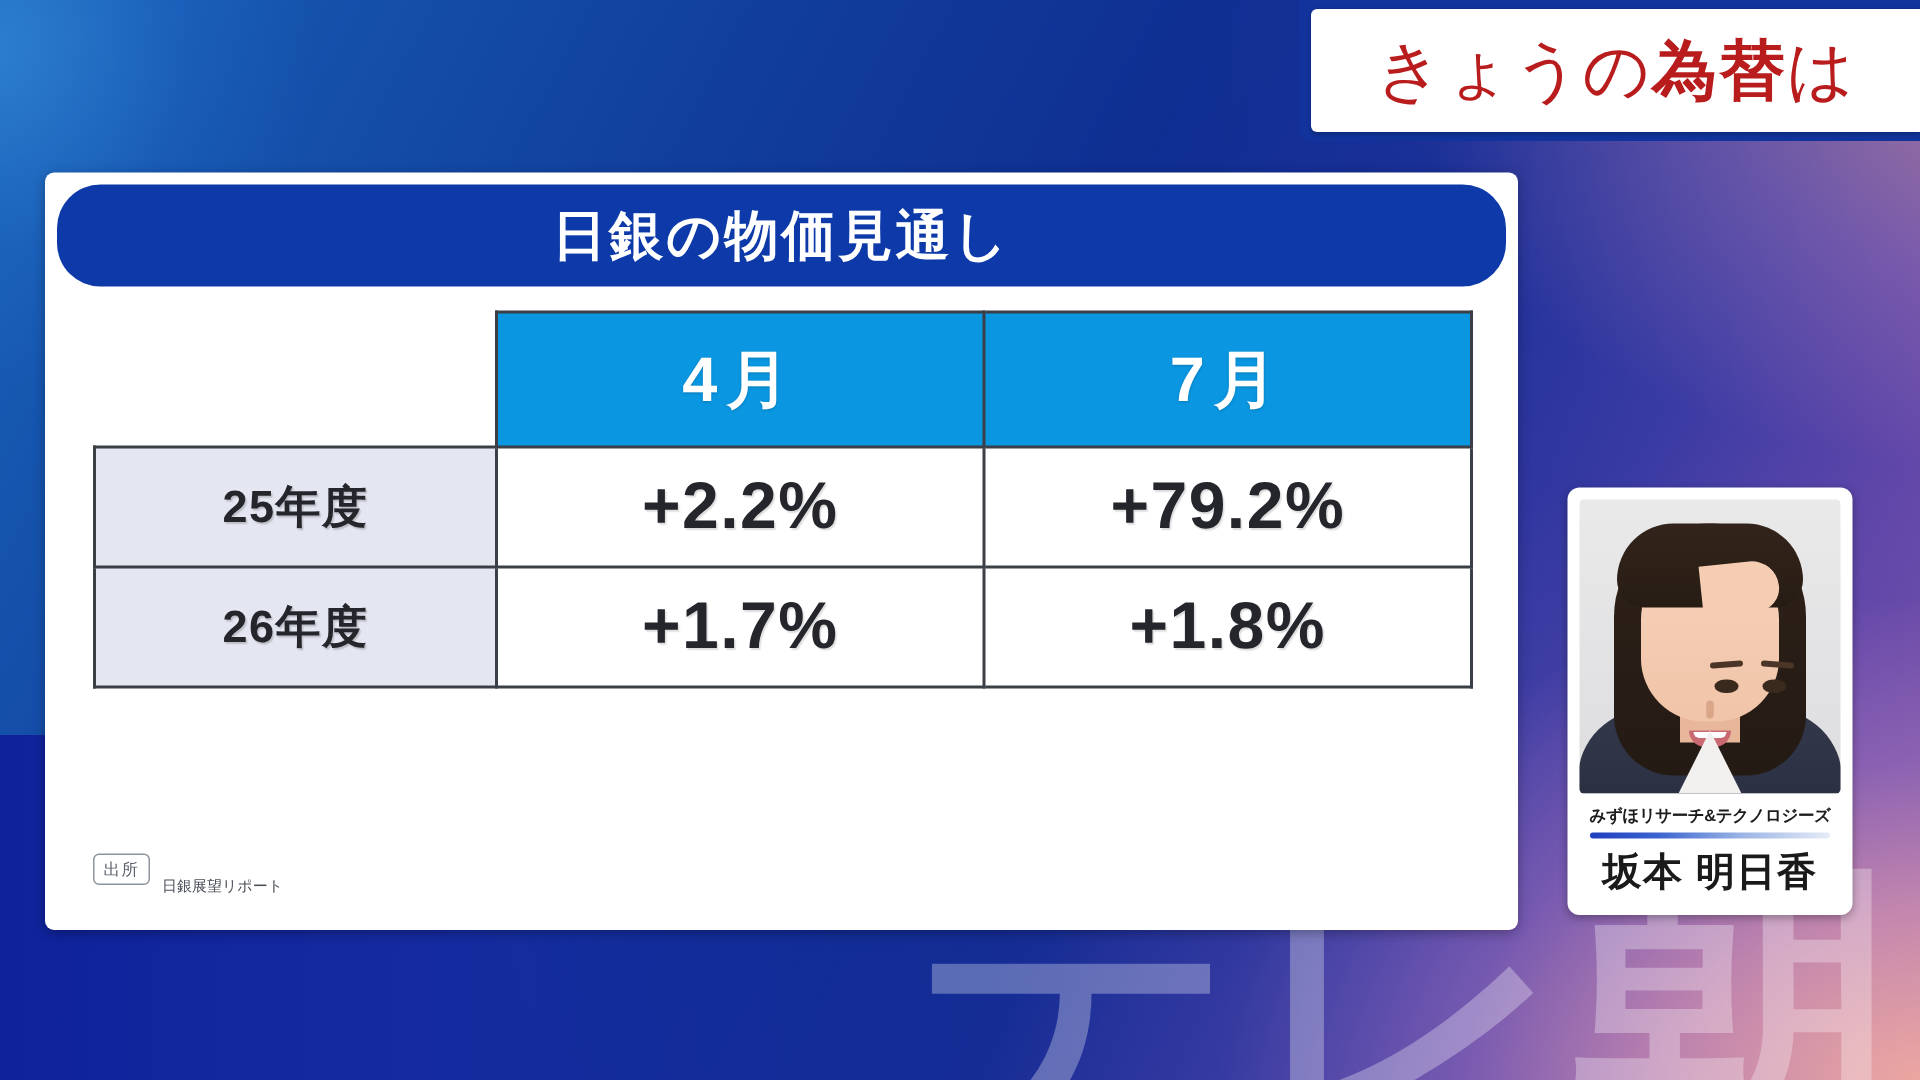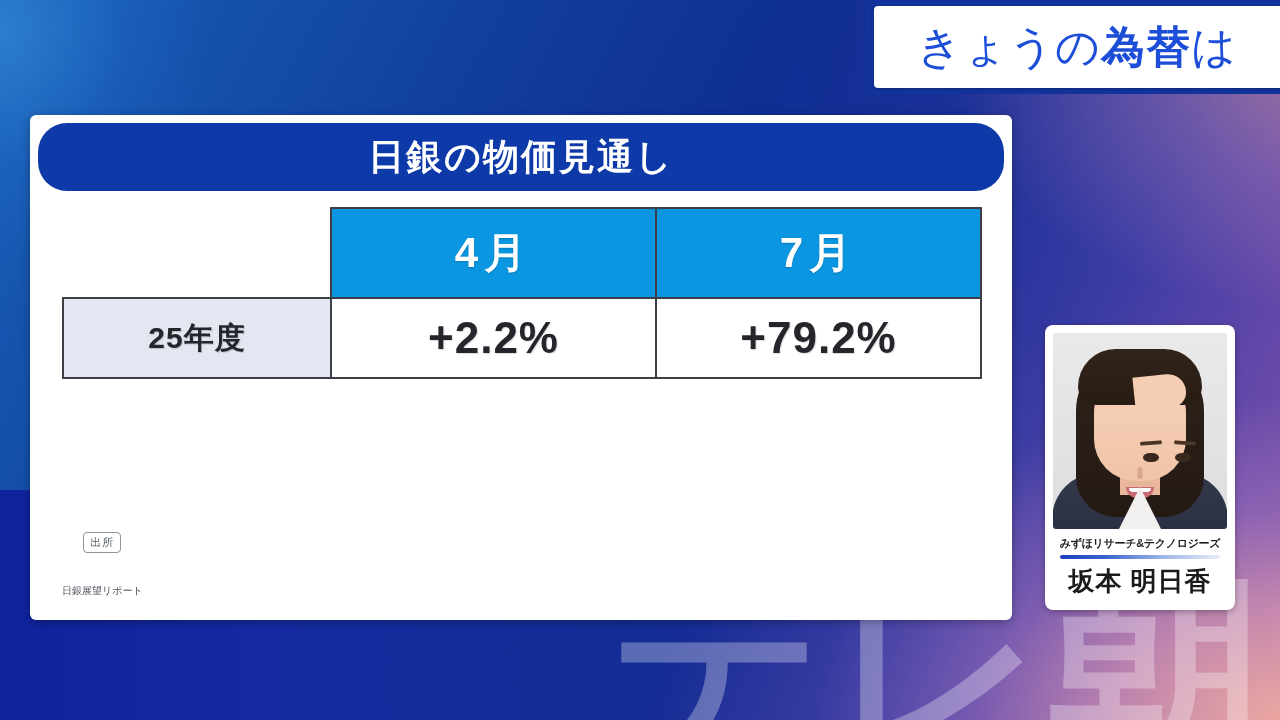--- a/index.html
+++ b/index.html
@@ -45,21 +45,21 @@
     border-radius:0 0 0 8px;
   }
   #banner {
     position:absolute; left:874px; top:6px; width:406px; height:82px;
     background:#ffffff;
     border-radius:4px 0 0 4px;
     display:flex; align-items:center; justify-content:center;
     box-shadow:0 1px 3px rgba(0,0,0,0.25);
   }
   #banner-text {
-    font-size:44px; color:#1d4ed8; white-space:nowrap;
+    font-size:44px; color:#b91c1c; white-space:nowrap;
     letter-spacing:1px;
   }
   #banner-text .strong { font-weight:700; }
 
   
   #panel {
     position:absolute; left:30px; top:115px; width:982px; height:505px;
     background:#ffffff;
     border-radius:6px;
     box-shadow:0 2px 8px rgba(0,0,0,0.30);
@@ -125,21 +125,21 @@
   
   #footnote-row {
     position:absolute; left:32px; bottom:22px; width:918px;
     display:flex; align-items:center; justify-content:space-between;
   }
   #footnote-left {
     font-size:14px; color:#4a4f58; white-space:nowrap;
   }
   #footnote-left .tiny { font-size:11px; }
   #source-group {
-    display:flex; align-items:center; gap:8px;flex-direction:column;
+    display:flex; align-items:center; gap:8px;
   }
   #source-badge {
     font-size:11px; color:#5a6069;
     border:1px solid #8e949d;
     border-radius:4px;
     padding:2px 6px;
     letter-spacing:1px;
   }
   #source-text { font-size:10px; color:#4a4f58; white-space:nowrap;margin-top:23px; }
 
@@ -276,20 +276,25 @@
         <th class="corner"></th>
         <th class="month">4月</th>
         <th class="month">7月</th>
       </tr>
     </thead>
     <tbody>
       <tr>
         <td class="rowlabel">25年度</td>
         <td class="value">+2.2%</td>
         <td class="value">+79.2%</td>
+      </tr>
+      <tr>
+        <td class="rowlabel">26年度</td>
+        <td class="value">+1.7%</td>
+        <td class="value">+1.8%</td>
       </tr>
     </tbody>
   </table>
 
   <div id="footnote-row">
     <div id="source-group">
       <span id="source-badge">出所</span>
       <span id="source-text">日銀展望リポート</span>
     </div>
   </div>

